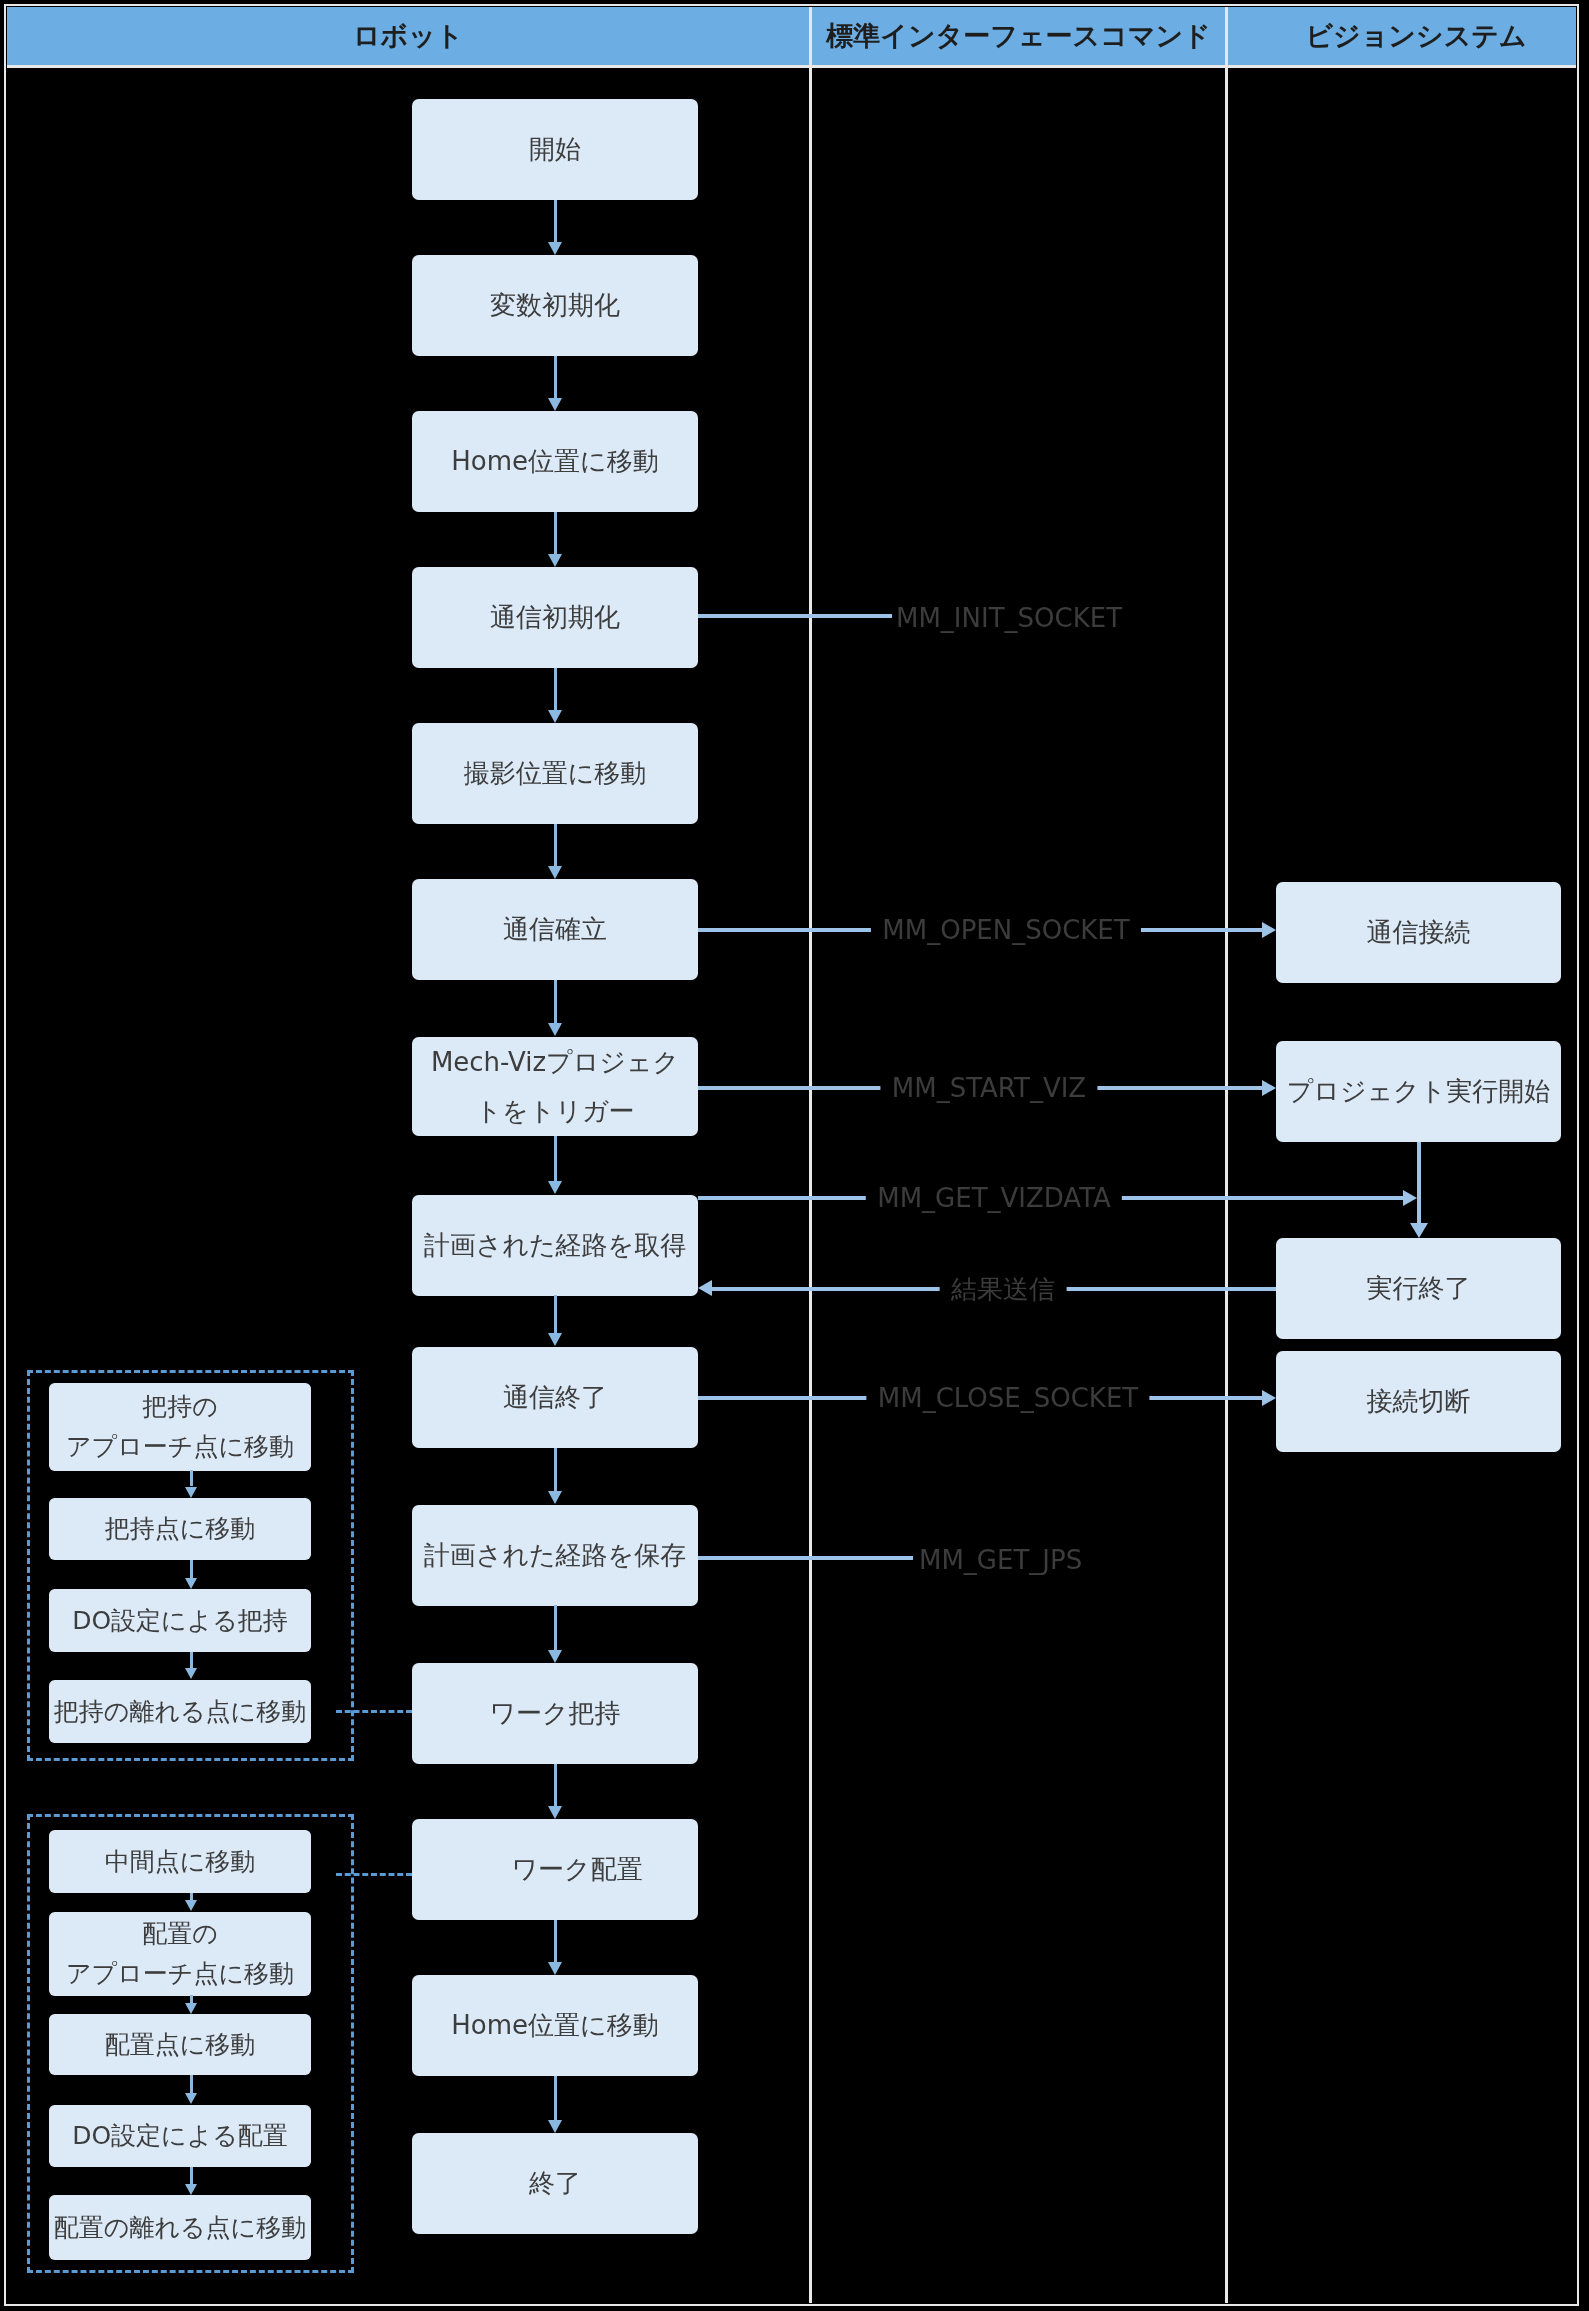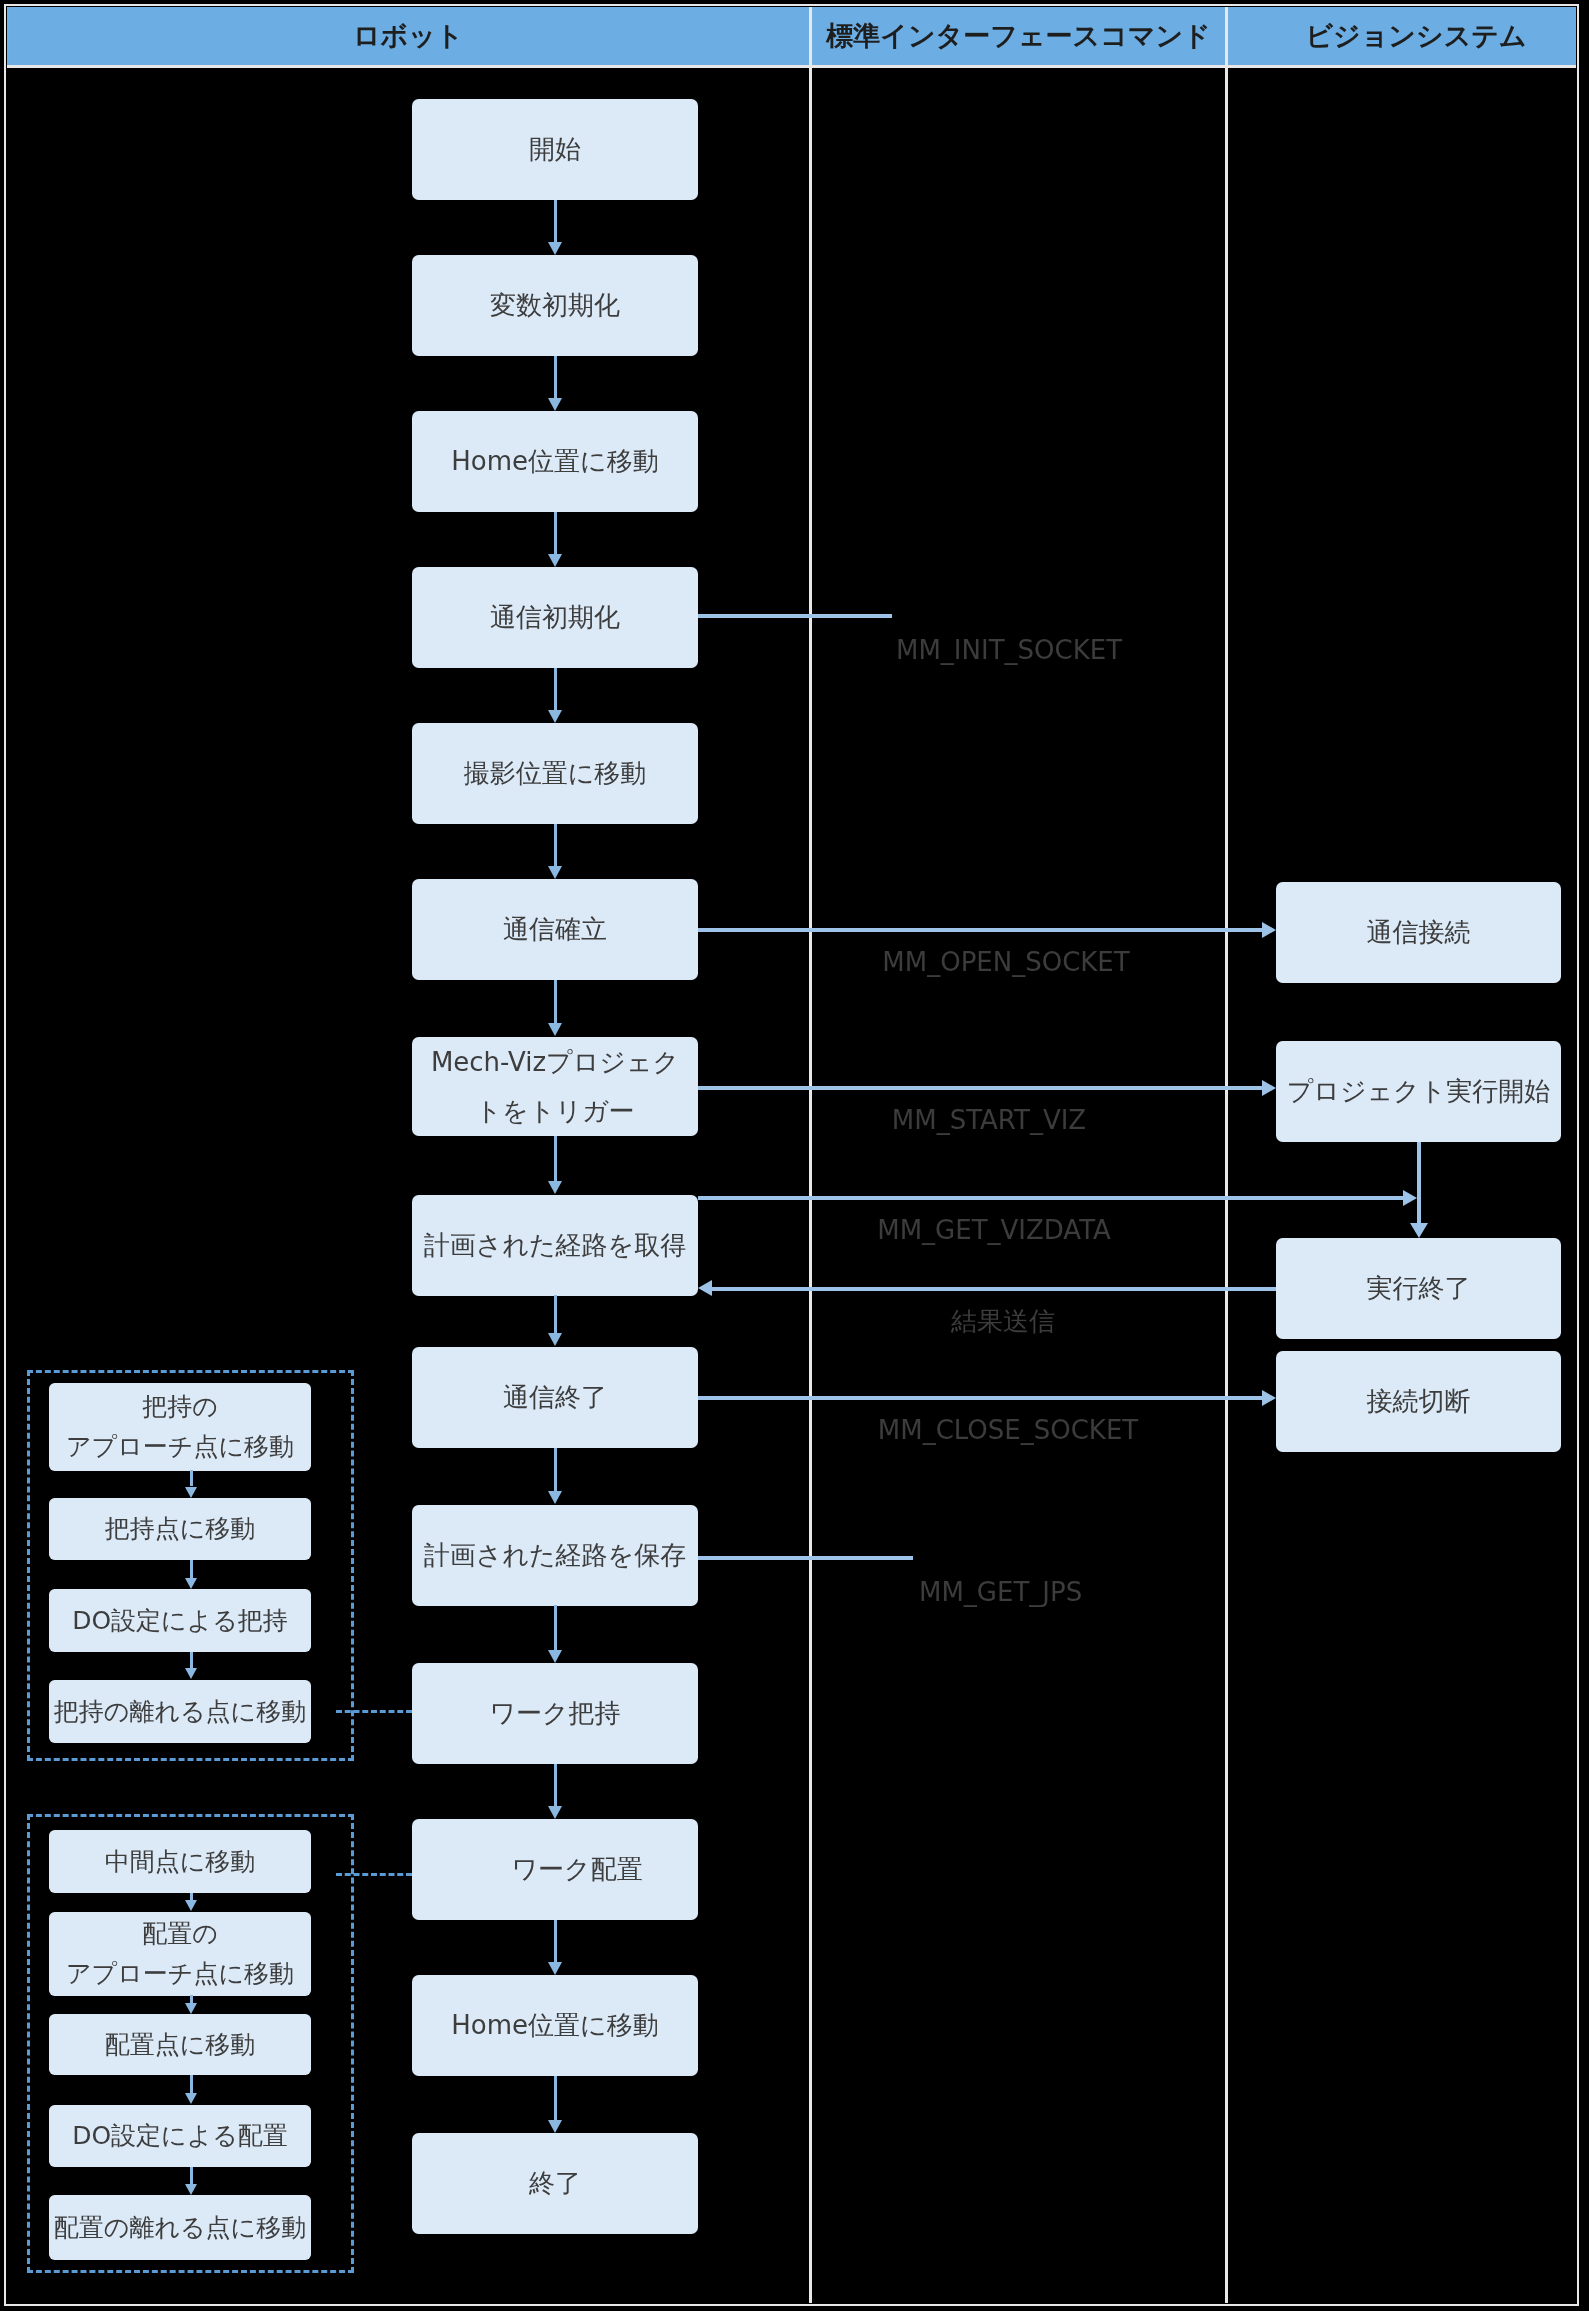--- a/index.html
+++ b/index.html
@@ -28,21 +28,21 @@
   .hline{position:absolute;height:3.8px;background:#9DC4E8;}
   .tri-down{position:absolute;width:0;height:0;border-left:7.6px solid transparent;
             border-right:7.6px solid transparent;border-top:13.3px solid #8BB8E0;}
   .tri-down.big{border-left-width:9.5px;border-right-width:9.5px;border-top-width:15px;border-top-color:#9DC4E8;}
   .tri-down.small{border-left-width:6.7px;border-right-width:6.7px;border-top-width:11.4px;}
   .tri-right{position:absolute;width:0;height:0;border-top:8.6px solid transparent;
              border-bottom:8.6px solid transparent;border-left:14.3px solid #9DC4E8;}
   .tri-left{position:absolute;width:0;height:0;border-top:8.6px solid transparent;
             border-bottom:8.6px solid transparent;border-right:14.3px solid #9DC4E8;}
   .cmd{position:absolute;transform:translate(-50%,-50%);font-size:26px;color:#3C3C3C;
-       background:#000;padding:0 11.4px;white-space:nowrap;margin-top:32px;}
+       background:#000;padding:0 11.4px;white-space:nowrap;}
   .cmd.left-anchor{transform:translateY(-50%);padding:0;}
   .dash-rect{position:absolute;border:3.8px dashed #5B9BD5;}
   .dot-line{position:absolute;height:0;border-top:3.8px dashed #5B9BD5;}
 </style>
 </head>
 <body>
 
 <div class="stage">
 
   <div class="frame"></div>

